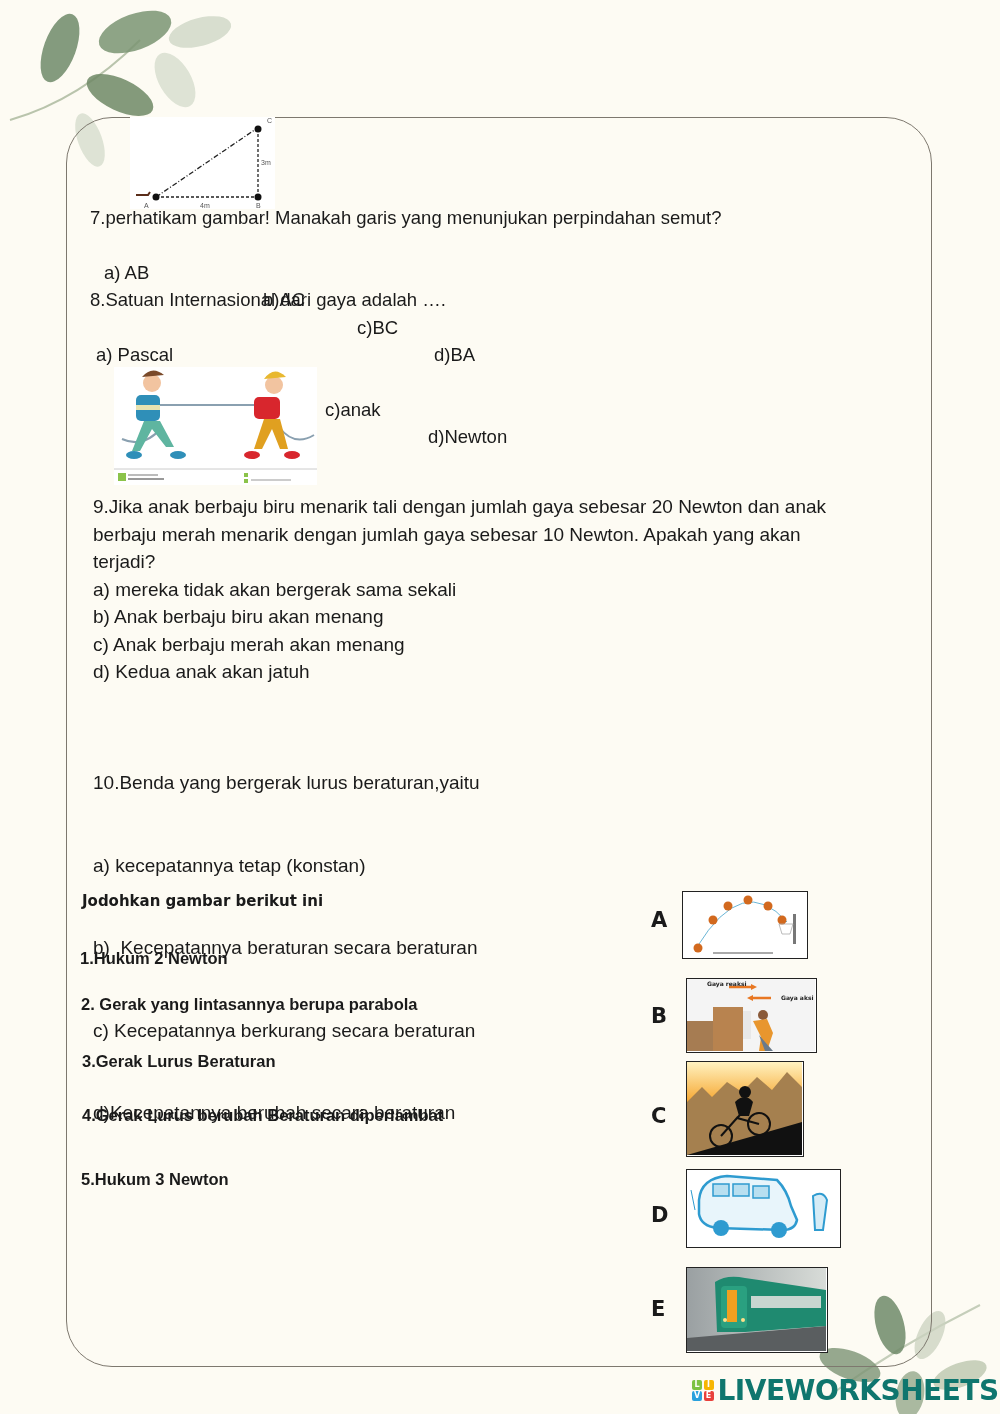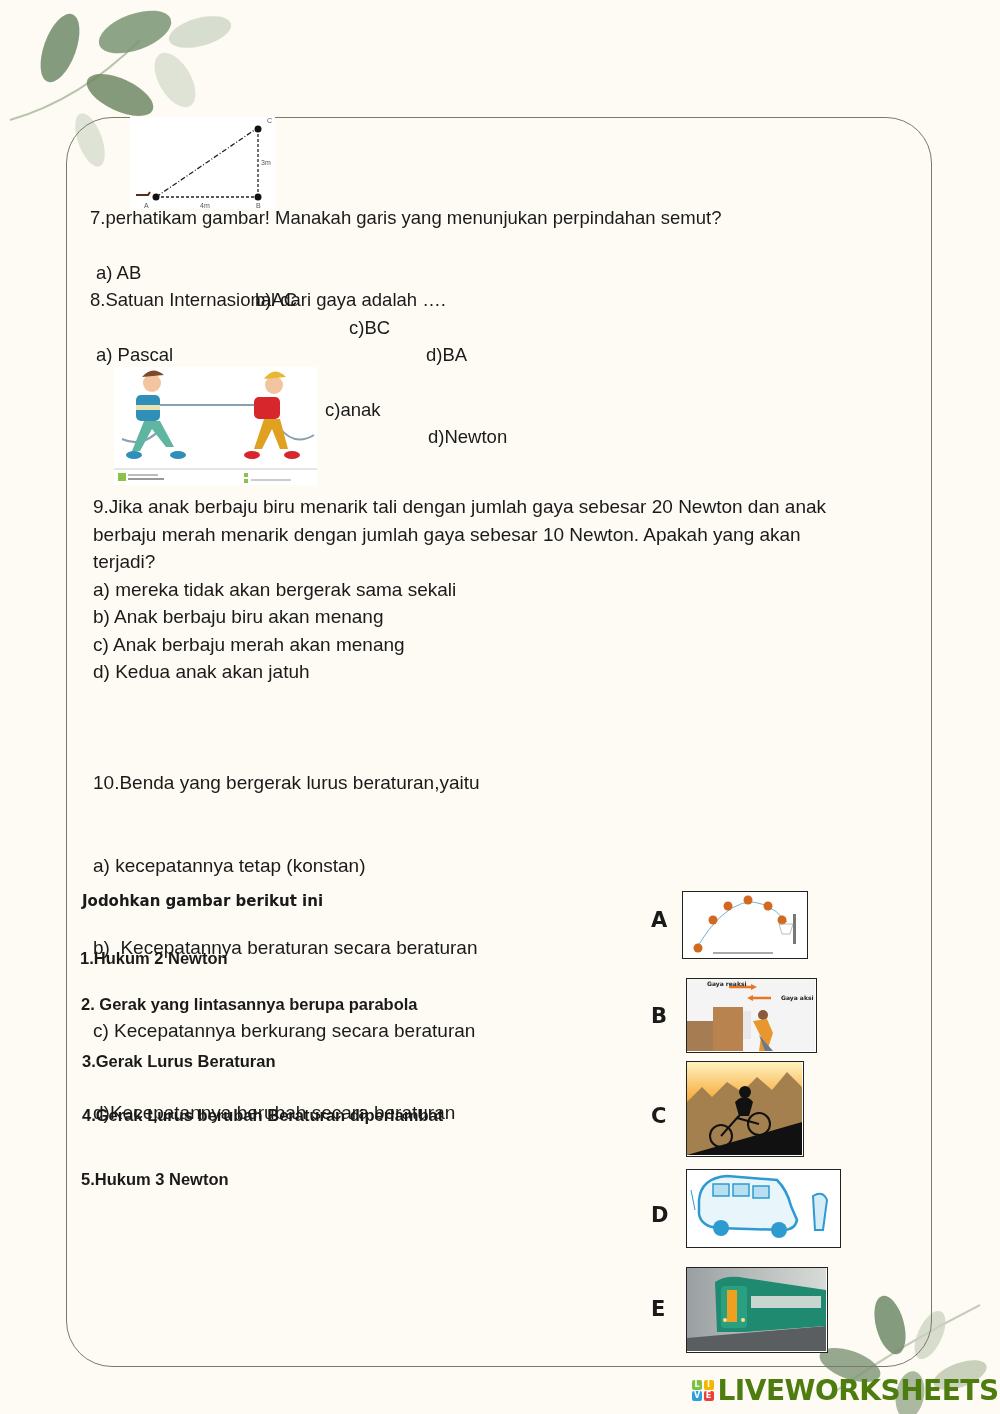--- a/index.html
+++ b/index.html
@@ -19,21 +19,21 @@
   .q-wrap { font-size: 19px; line-height: 27.5px; }
   .opts span { position: absolute; }
   .img-box { position: absolute; background: #fff; overflow: hidden; }
   .framed { border: 1.5px solid #222; box-sizing: border-box; }
   .match-title { font-family: "DejaVu Sans", sans-serif; font-weight: bold; font-size: 15px; }
   .match-item { font-family: Liberation Sans, sans-serif; font-weight: bold; font-size: 16.5px; }
   .letter { font-family: "DejaVu Sans", sans-serif; font-weight: bold; font-size: 21px; }
   .logo { position: absolute; left: 692px; top: 1374px; display: flex; align-items: center; }
   .logo-grid { display: grid; grid-template-columns: 10px 10px; grid-template-rows: 10px 10px; gap: 1.5px; margin-right: 4px; }
   .logo-grid span { font-family: "DejaVu Sans", sans-serif; font-size: 8px; font-weight: bold; color: #fff; text-align: center; line-height: 10px; border-radius: 2px; }
-  .logo-text { font-family: "DejaVu Sans", sans-serif; font-weight: bold; font-size: 28px; color: #4d7c0f; letter-spacing: -0.5px; }
+  .logo-text { font-family: "DejaVu Sans", sans-serif; font-weight: bold; font-size: 28px; color: #0f766e; letter-spacing: -0.5px; }
 </style>
 </head>
 <body>
 
 <svg class="leaves" style="left:0;top:0" width="240" height="180" viewBox="0 0 240 180">
   <path d="M10 120 Q80 100 140 40" stroke="#b9c4ac" stroke-width="2" fill="none"></path>
   <ellipse cx="60" cy="48" rx="16" ry="36" fill="#6f8a68" opacity="0.85" transform="rotate(20 60 48)"></ellipse>
   <ellipse cx="135" cy="32" rx="38" ry="18" fill="#7a9472" opacity="0.85" transform="rotate(-20 135 32)"></ellipse>
   <ellipse cx="120" cy="95" rx="36" ry="16" fill="#6e8865" opacity="0.85" transform="rotate(25 120 95)"></ellipse>
   <ellipse cx="200" cy="32" rx="32" ry="14" fill="#c8d2bf" opacity="0.7" transform="rotate(-15 200 32)"></ellipse>
@@ -63,21 +63,21 @@
     <path d="M6 78 h12 l2 -3" stroke="#5a2d1a" stroke-width="2" fill="none"></path>
     <text x="14" y="91" font-size="7" fill="#555">A</text>
     <text x="70" y="91" font-size="7" fill="#555">4m</text>
     <text x="126" y="91" font-size="7" fill="#555">B</text>
     <text x="131" y="48" font-size="7" fill="#555">3m</text>
     <text x="137" y="6" font-size="7" fill="#555">C</text>
   </svg>
 </div>
 
 <div class="abs q" style="left:90px;top:204px;">7.perhatikam gambar! Manakah garis yang menunjukan perpindahan semut?</div>
-<div class="abs q opts" style="left:0;top:231px;width:600px;height:28px;padding-left:28px;">
+<div class="abs q opts" style="left:8px;top:231px;width:600px;height:28px;padding-left:28px;">
   <span style="left:96px;">a) AB</span>
   <span style="left:255px;">b)AC</span>
   <span style="left:349px;text-align:center;">c)BC</span>
   <span style="left:426px;">d)BA</span>
 </div>
 
 <div class="abs q" style="left:90px;top:286px;text-align:right;">8.Satuan Internasional dari gaya adalah ….</div>
 <div class="abs q opts" style="left:0;top:313px;width:600px;height:28px;">
   <span style="left:96px;">a) Pascal</span>
   <span style="left:222px;">b)Joule</span>

